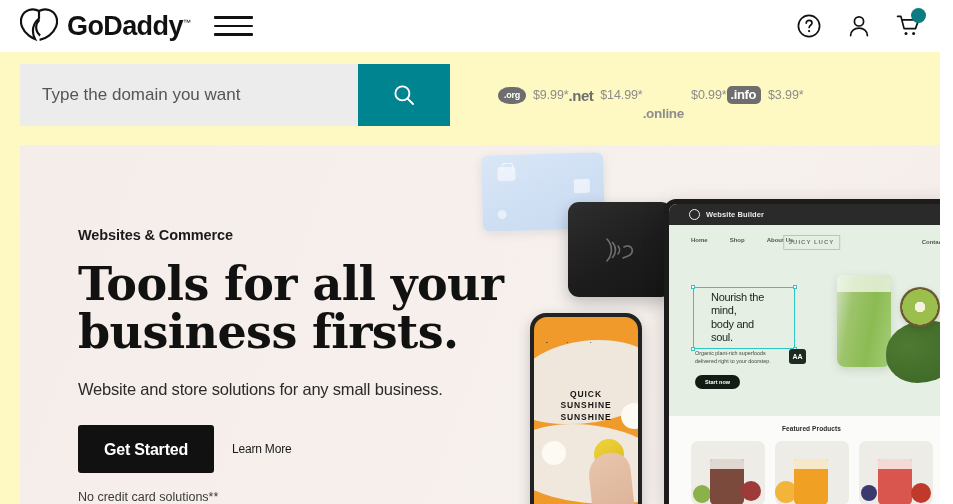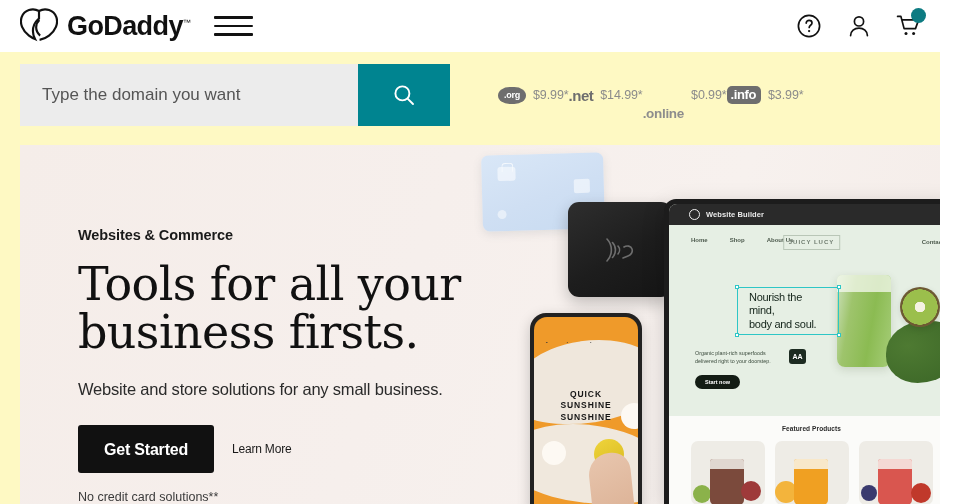--- a/index.html
+++ b/index.html
@@ -63,21 +63,21 @@
   
   .hero {
     position:absolute; left:20px; top:145px; width:920px; height:359px;
     background:linear-gradient(110deg,#f5ede9 0%,#f6efec 42%,#f7f1ee 70%,#f4ece8 100%);
     overflow:hidden;
   }
   .hero-copy { position:absolute; left:22px; top:82px; width:430px;margin-left:36px; }
   .eyebrow { font-size:14.5px; font-weight:700; color:#1a1a1a; letter-spacing:-0.1px; }
   .headline {
     font-family:"DejaVu Serif", "Liberation Serif", serif;
-    font-size:46px; font-weight:400; line-height:1.04; color:#111;
+    font-size:46px; font-weight:700; line-height:1.04; color:#111;
     margin-top:18px; letter-spacing:-0.6px;
   }
   .subhead { font-size:16.5px; color:#2b2b2b; margin-top:23px; letter-spacing:-0.2px; }
   .cta-row { display:flex; align-items:center; gap:18px; margin-top:26px; }
   .btn-primary {
     background:#111111; color:#ffffff; border:none; border-radius:3px;
     font-size:16px; font-weight:700; padding:16px 26px; height:48px; cursor:pointer;
     font-family:"Liberation Sans", sans-serif; letter-spacing:-0.2px;
   }
   .btn-link { font-size:12px; color:#1a1a1a; text-decoration:none; cursor:pointer; letter-spacing:-0.2px; }
@@ -152,21 +152,21 @@
   .lt-nav span { font-size:6px; color:#4d5a4d; font-weight:600; }
   .lt-logo {
     position:absolute; left:50%; top:10px; transform:translateX(-50%);
     font-size:6px; line-height:1.15; text-align:center; color:#6d7a6d;
     letter-spacing:1px; font-weight:700; border:0.8px solid #b9c6b7; padding:3px 5px;
   }
   .lt-contact { position:absolute; right:10px; top:14px; font-size:6px; color:#4d5a4d; font-weight:600; }
 
   .lt-hl {
     position:absolute; left:24px; top:62px; width:102px;
-    border:1.3px solid #2ec6c6; padding:3px 11px;margin-left:44px;
+    border:1.3px solid #2ec6c6; padding:3px 17px;
   }
   .lt-hl-txt { font-size:11px; line-height:1.22; color:#14241a; letter-spacing:-0.3px; }
   .lt-handle { position:absolute; width:4px; height:4px; background:#fff; border:1.2px solid #2ec6c6; }
   .lt-handle.tl{left:-3px;top:-3px;} .lt-handle.tr{right:-3px;top:-3px;}
   .lt-handle.bl{left:-3px;bottom:-3px;} .lt-handle.br{right:-3px;bottom:-3px;}
   .lt-sub { position:absolute; left:26px; top:124px; width:84px; font-size:5.4px; line-height:1.55; color:#3a4a3c; }
   .lt-aa {
     position:absolute; left:120px; top:124px; width:17px; height:15px;
     background:#1d2b21; border-radius:3px; color:#fff; font-size:7px; font-weight:700;
     display:flex; align-items:center; justify-content:center;

